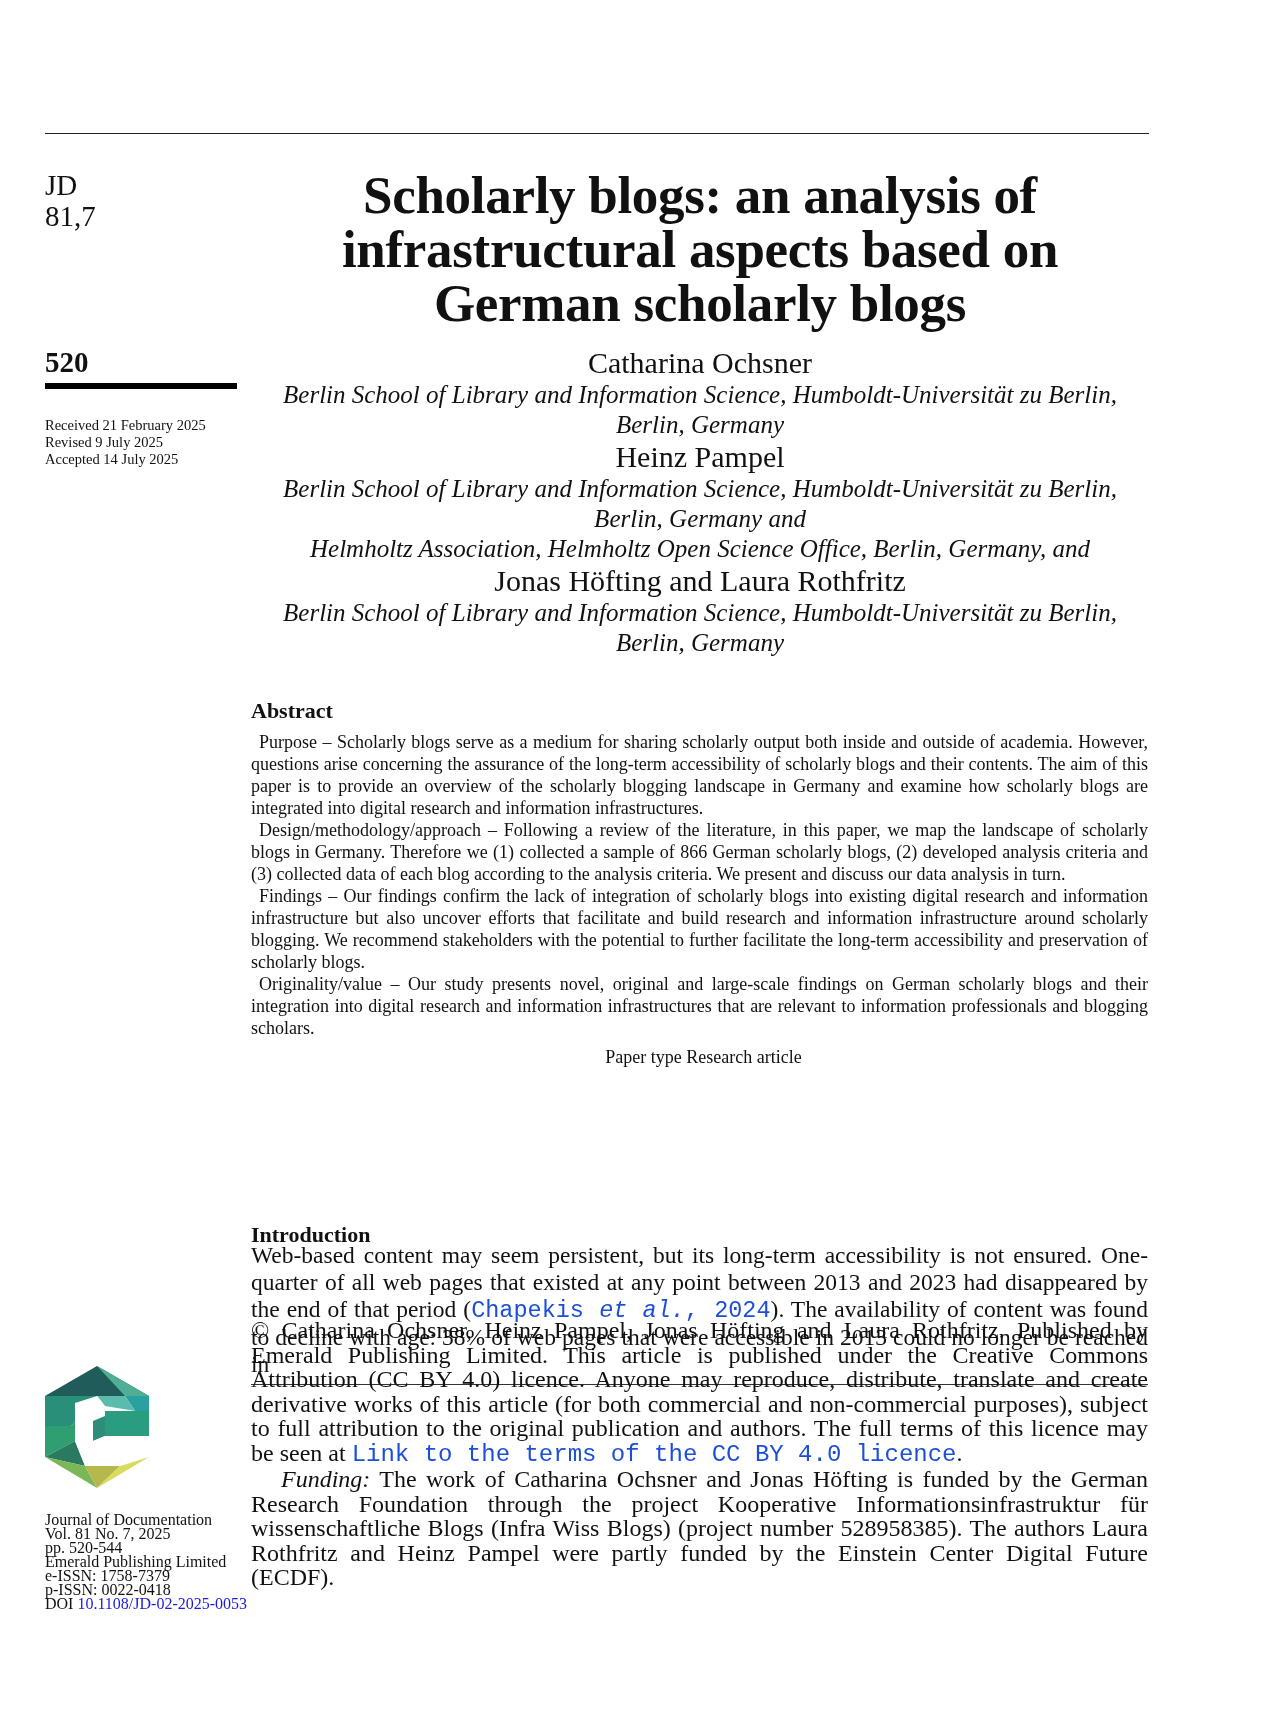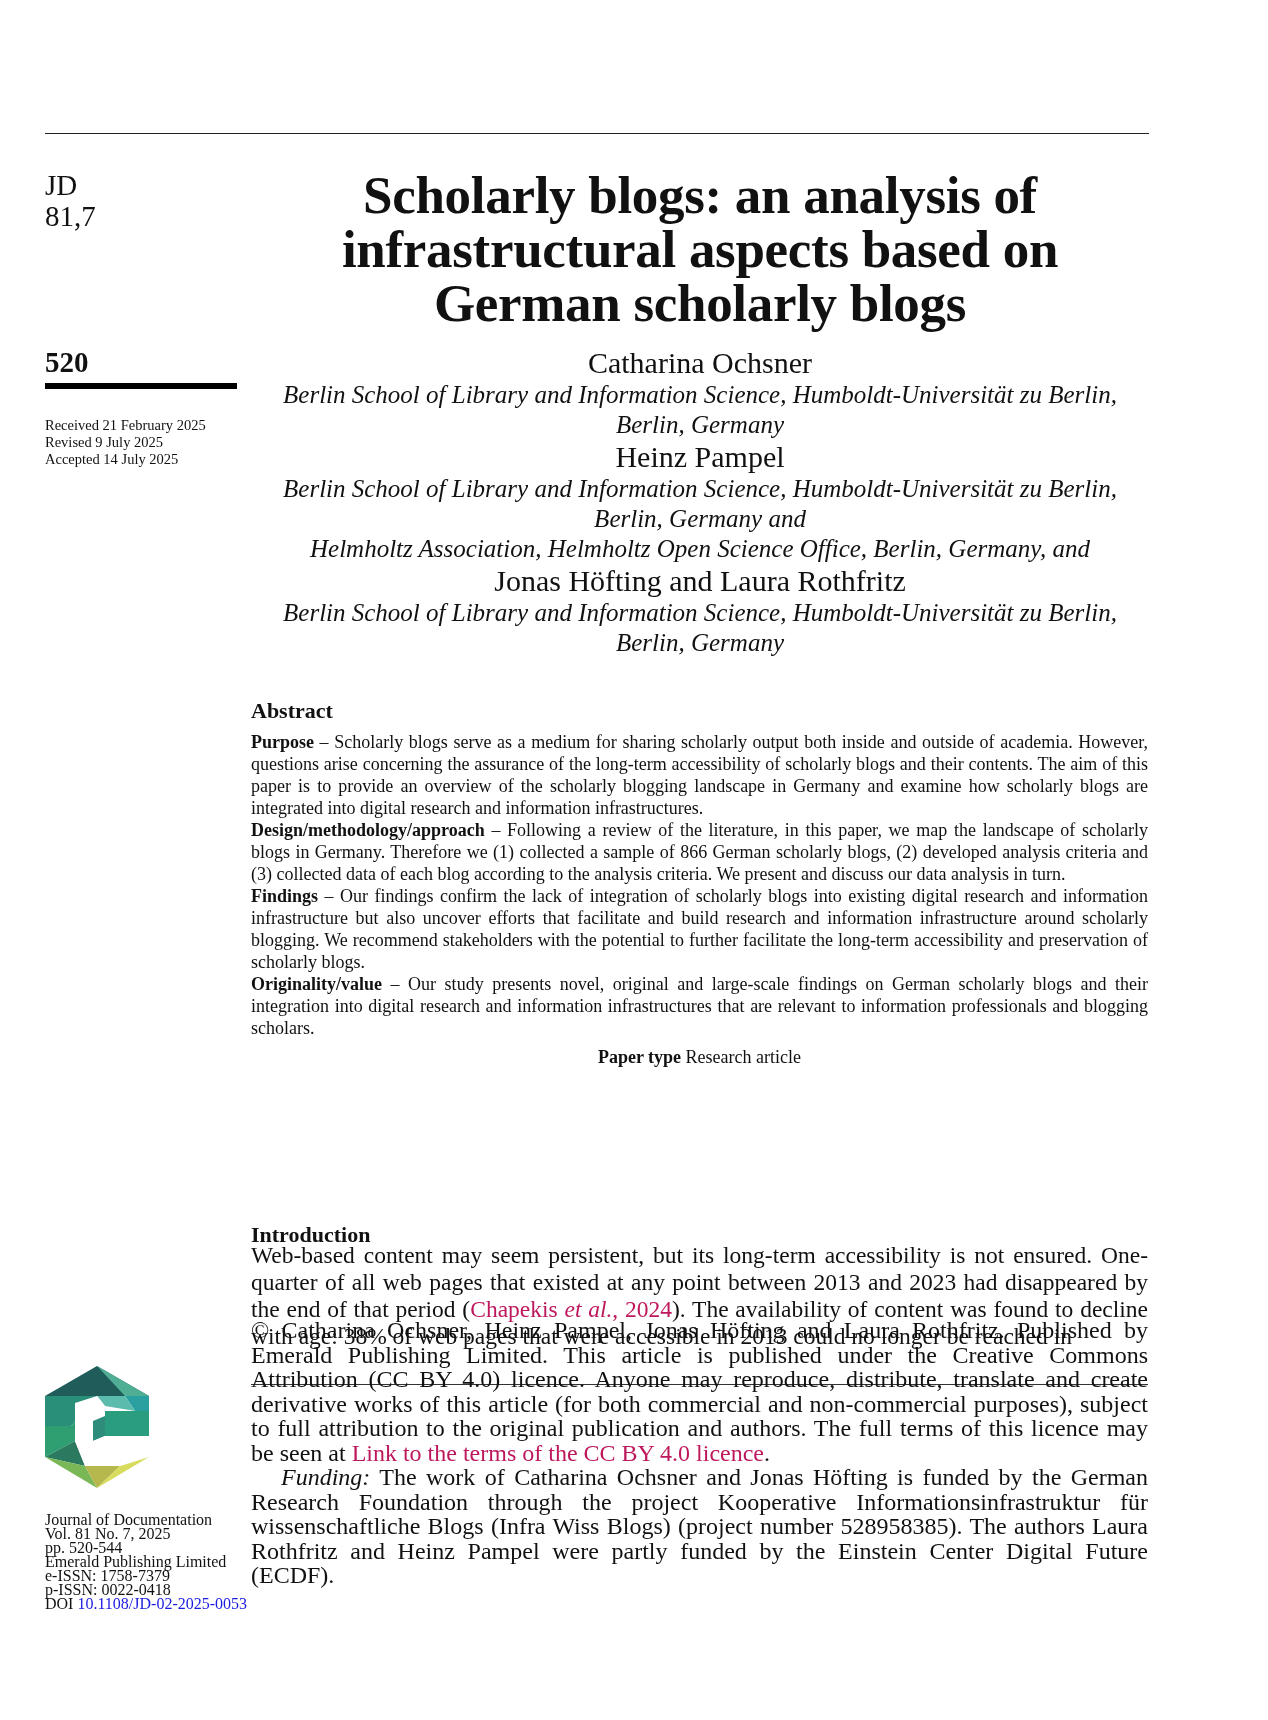--- a/index.html
+++ b/index.html
@@ -13,26 +13,26 @@
   .history { left: 45px; top: 417px; font-size: 14.5px; line-height: 17px; }
   .title { left: 250px; width: 900px; top: 168px; text-align: center; font-size: 53px;
            font-weight: bold; line-height: 54px; letter-spacing: -0.3px; }
   .authors { left: 250px; width: 900px; top: 346px; text-align: center; }
   .author-name { font-size: 30px; line-height: 34px; }
   .affil { font-style: italic; font-size: 25px; line-height: 30px; }
   .content { left: 251px; width: 897px; }
   .abstract-head { top: 698px; font-size: 22px; font-weight: bold; }
   .abstract-body { top: 731px; font-size: 18px; line-height: 22px; text-align: justify; }
   .abstract-body p { margin: 0; }
-  .abstract-body b { font-weight: bold; }
+  .abstract-body b { font-weight: normal; margin-left: 8px; }
   .kw { margin-top: 5px !important; line-height: 26px !important; }
   .intro-head { top: 1222px; font-size: 22px; font-weight: bold; }
   .intro-body { top: 1242px; font-size: 23.5px; line-height: 27px; text-align: justify; }
   .intro-body p { margin: 0; }
-  a.cite, a.lnk { color: #be185d; text-decoration: none; }
+  a.cite, a.lnk { color: #1d4ed8; text-decoration: none; font-family: Liberation Mono, monospace; }
   .foot-rule { left: 251px; top: 1384px; width: 897px; border-top: 1.2px solid #333; }
   .footnote { top: 1318px; font-size: 24px; line-height: 24.5px; text-align: justify; }
   .footnote p { margin: 0; }
   .footnote .indent { text-indent: 30px; }
   .logo { left: 45px; top: 1366px; width: 104px; height: 122px; }
   .pub-info { left: 45px; top: 1513px; font-size: 16px; line-height: 14px; }
   .pub-info a { color: #1a1ae0; text-decoration: none; }
 </style>
 </head>
 <body>

